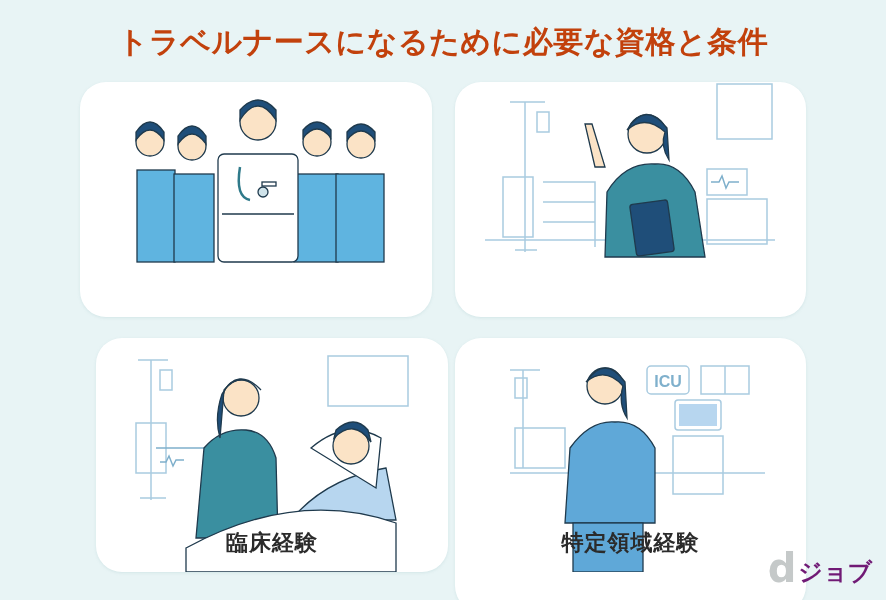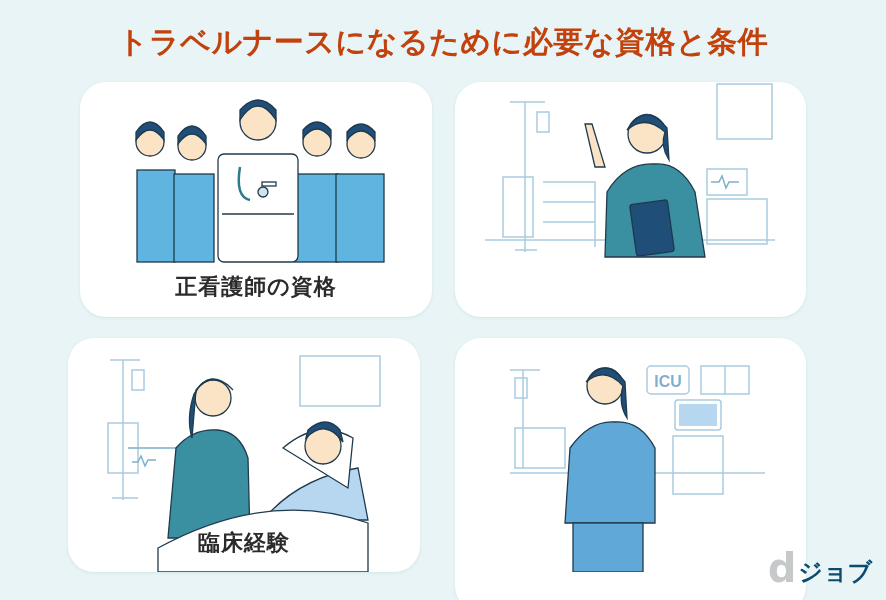--- a/index.html
+++ b/index.html
@@ -20,28 +20,28 @@
     box-shadow:0 1px 3px rgba(150,190,195,0.25);
     overflow:hidden;
   }
   .card svg.illus { position:absolute; left:0; top:0; }
   .card .label {
     position:absolute; left:0; width:100%; text-align:center;
     font-size:22px; font-weight:bold; color:#2b2b2b; letter-spacing:1px;
   }
   #c1 { left:80px;  top:82px;  width:352px; height:235px; }
   #c2 { left:455px; top:82px;  width:351px; height:235px; }
-  #c3 { left:68px;  top:338px; width:352px; height:234px;padding-left:10px; }
+  #c3 { left:96px;  top:338px; width:352px; height:234px;padding-left:10px; }
   #c4 { left:455px; top:338px; width:351px; height:274px; }
   .logo {
     position:absolute; right:14px; bottom:14px; display:flex; align-items:flex-end;
     color:#c8cdcd; font-weight:bold;
   }
   .logo .d { font-size:40px; line-height:36px; color:#c5c9c9; }
-  .logo .kana { font-size:24px; line-height:28px; color:#0c4a6e; margin-left:2px; }
+  .logo .kana { font-size:24px; line-height:28px; color:#701a75; margin-left:2px; }
 </style>
 </head>
 <body>
 
 <div class="title">トラベルナースになるために必要な資格と条件</div>
 
 <div class="card" id="c1">
   <svg class="illus" width="352" height="235" viewBox="0 0 352 235">
     <g stroke="#1f3a4d" stroke-width="1.3">
 
@@ -61,21 +61,20 @@
 
       <rect x="138" y="72" width="80" height="108" rx="6" fill="#ffffff"></rect>
       <circle cx="178" cy="40" r="18" fill="#fbe3c6"></circle>
       <path d="M160 38 Q178 10 196 38 L196 28 Q178 8 160 28Z" fill="#1f4e79"></path>
       <path d="M160 85 Q155 115 170 118" fill="none" stroke="#2f7a8a" stroke-width="2.5"></path>
       <circle cx="183" cy="110" r="5" fill="#cfe3ea"></circle>
       <rect x="182" y="100" width="14" height="4" fill="#ffffff"></rect>
       <path d="M142 132 L214 132" stroke="#1f3a4d"></path>
     </g>
   </svg>
-  <div class="label" style="top:190px;">正看護師の資格</div>
 </div>
 
 <div class="card" id="c2">
   <svg class="illus" width="351" height="235" viewBox="0 0 351 235">
     <g fill="none" stroke="#a9cbe0" stroke-width="1.5">
       <path d="M70 20 L70 170 M55 20 L90 20 M60 168 L82 168"></path>
       <rect x="82" y="30" width="12" height="20"></rect>
       <rect x="48" y="95" width="30" height="60"></rect>
       <path d="M88 100 L140 100 L140 165 M88 120 L140 120 M88 140 L140 140"></path>
       <rect x="262" y="2" width="55" height="55"></rect>
@@ -132,18 +131,19 @@
     </g>
     <text x="213" y="49" text-anchor="middle" font-size="16" font-weight="bold" fill="#7fb0cc" font-family="Liberation Sans, sans-serif">ICU</text>
     <rect x="224" y="66" width="38" height="22" fill="#b7d6ef"></rect>
     <g stroke="#1f3a4d" stroke-width="1.3">
       <path d="M110 185 L115 110 Q135 82 160 84 Q185 82 200 110 L200 185Z" fill="#5fa8d8"></path>
       <circle cx="150" cy="48" r="18" fill="#fbe3c6"></circle>
       <path d="M131 44 Q150 16 170 44 L172 80 Q163 66 168 48 Q150 28 131 44Z" fill="#1f4e79"></path>
       <rect x="118" y="185" width="70" height="49" fill="#5fa8d8"></rect>
     </g>
   </svg>
+  <div class="label" style="top:190px;">特定領域経験</div>
 </div>
 
 <div class="logo">
   <span class="d">d</span>
   <span class="kana">ジョブ</span>
 </div>
 
 </body></html>

